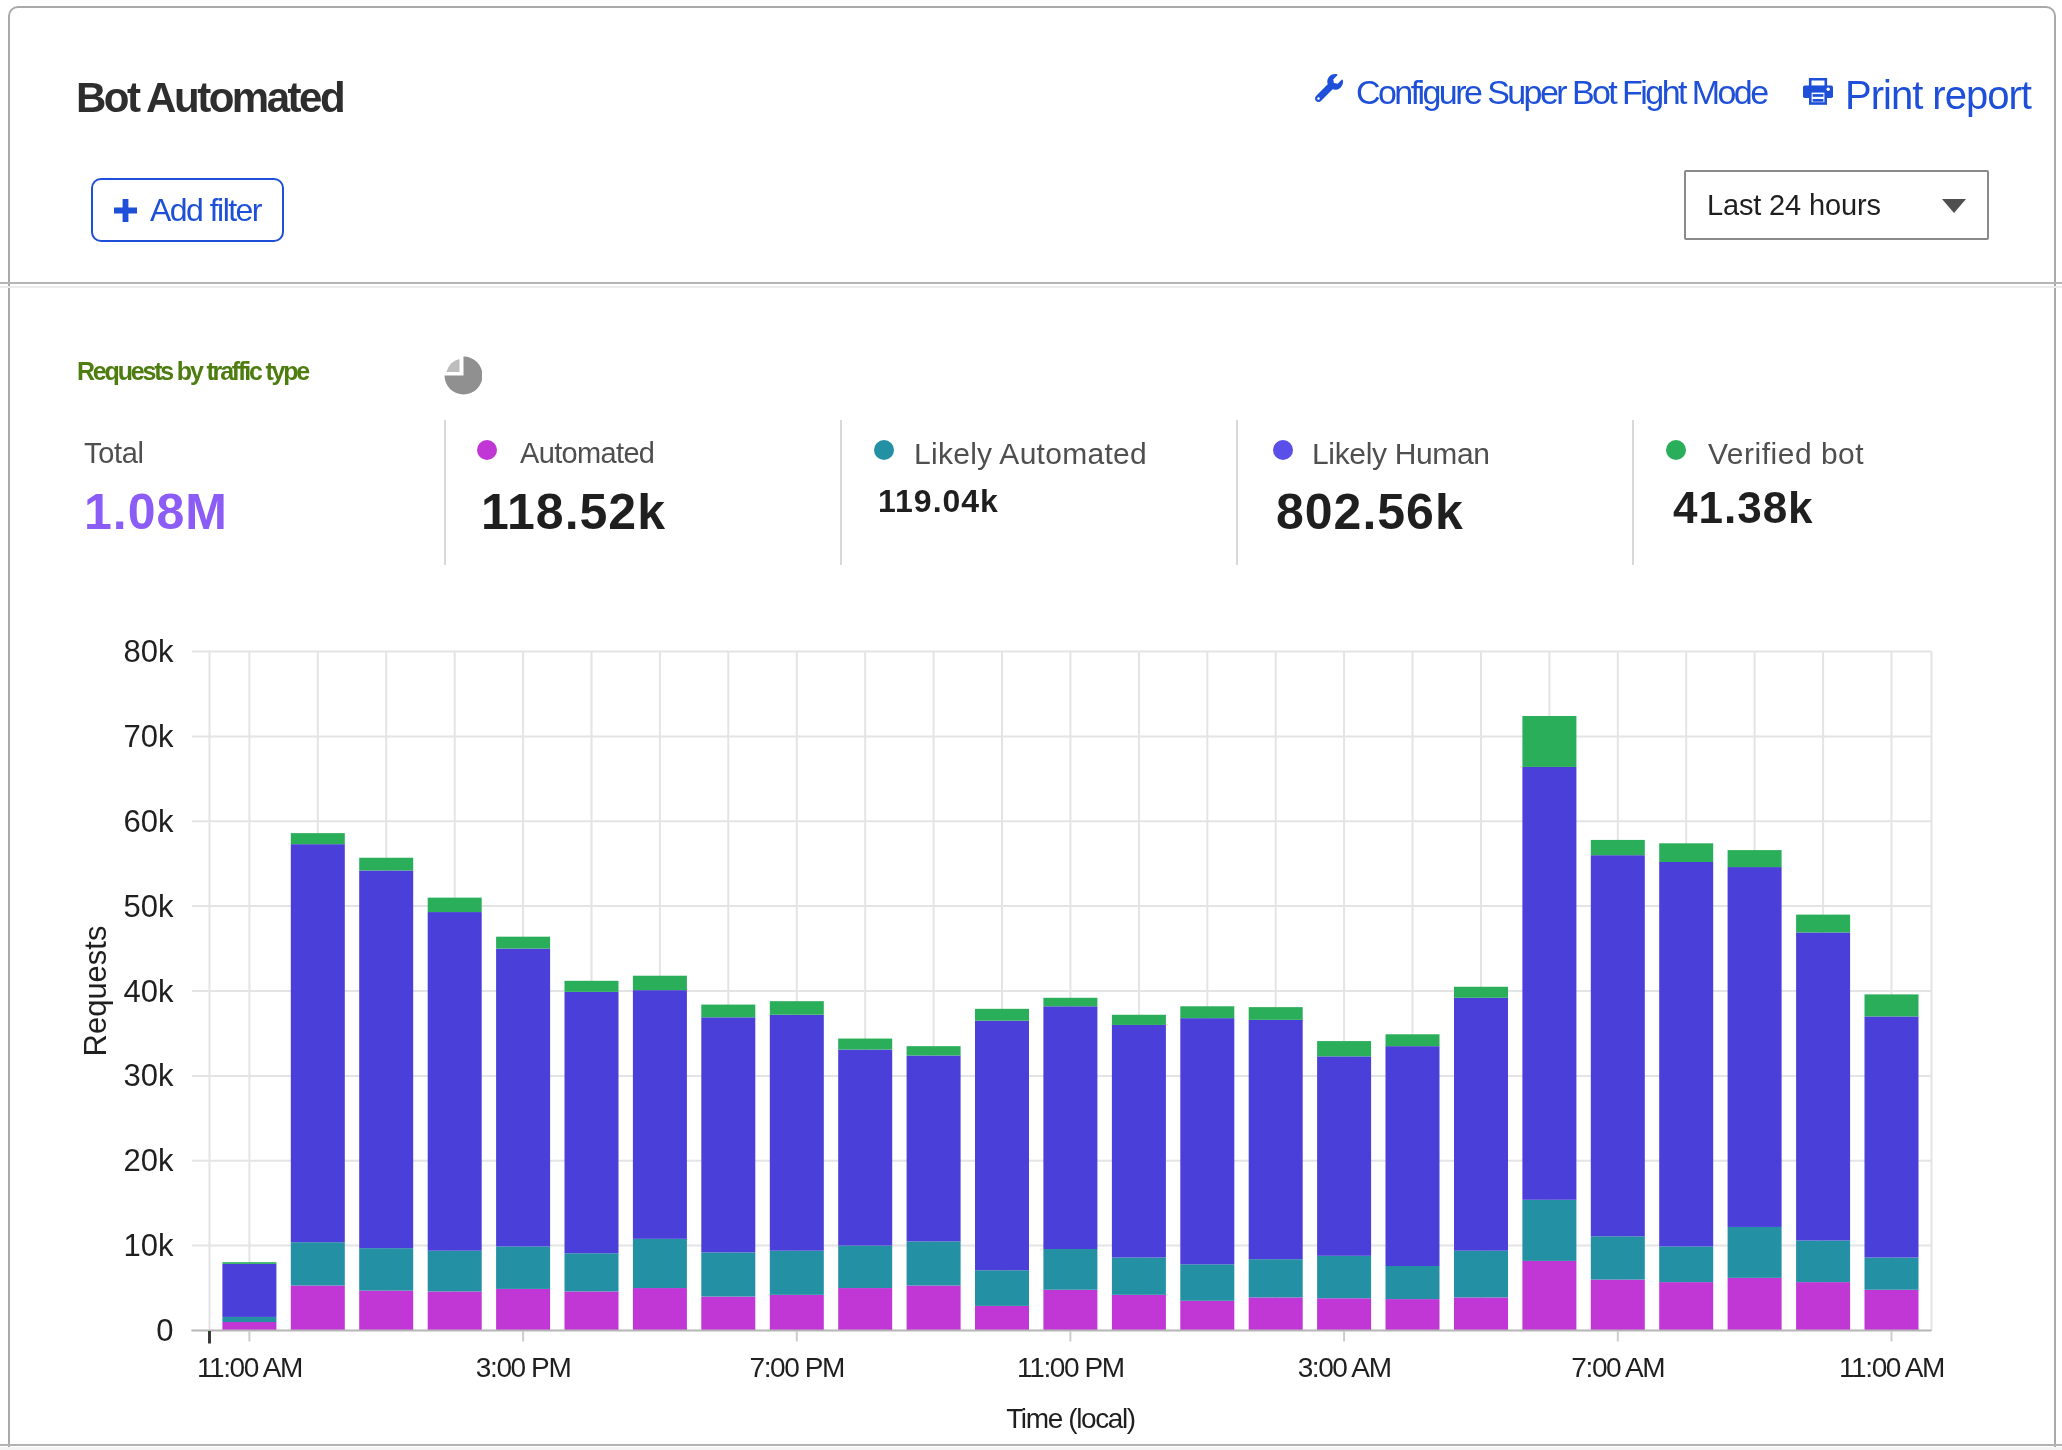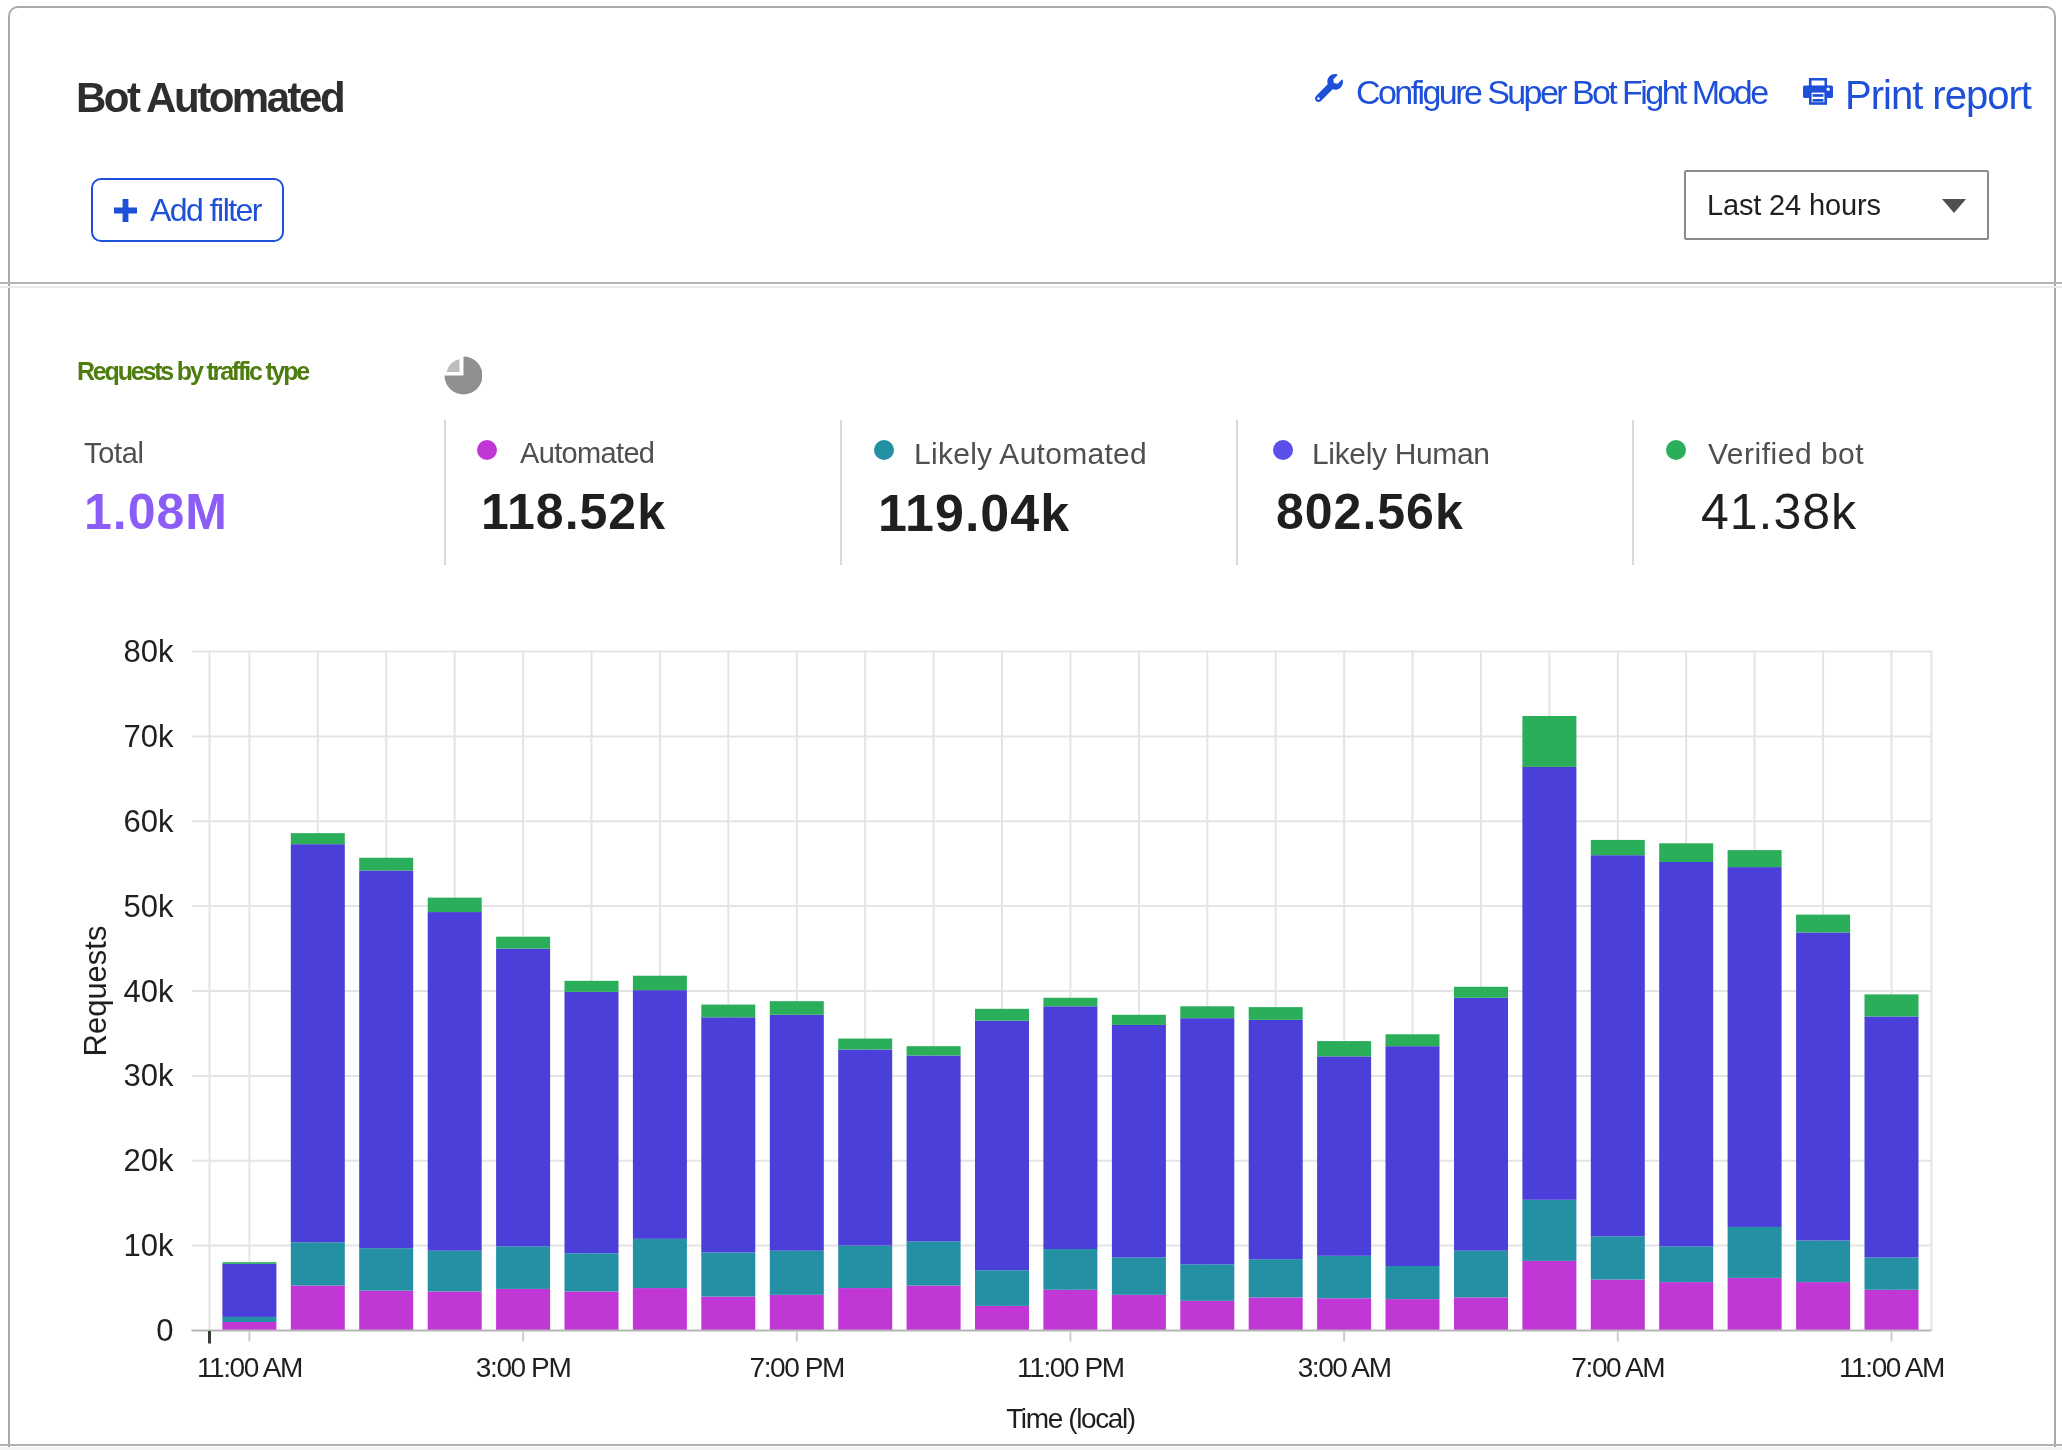--- a/index.html
+++ b/index.html
@@ -58,29 +58,29 @@
 
 <div class="abs" style="left:84px;top:437px;font-size:29px;color:#4f4f4f;letter-spacing:-0.3px;">Total</div>
 <div class="abs" style="left:84px;top:483px;font-size:50px;font-weight:bold;color:#8b5cf6;letter-spacing:1px;">1.08M</div>
 
 <div class="abs" style="left:477px;top:440px;width:20px;height:20px;border-radius:50%;background:#c137d6;"></div>
 <div class="abs" style="left:520px;top:437px;font-size:29px;color:#4f4f4f;letter-spacing:-0.66px;">Automated</div>
 <div class="abs" style="left:481px;top:483px;font-size:50px;font-weight:bold;color:#1f1f1f;letter-spacing:1px;">118.52k</div>
 
 <div class="abs" style="left:874px;top:440px;width:20px;height:20px;border-radius:50%;background:#2391a3;"></div>
 <div class="abs" style="left:914px;top:437px;font-size:30px;color:#4f4f4f;letter-spacing:0.28px;">Likely Automated</div>
-<div class="abs" style="left:878px;top:483px;font-size:52px;font-weight:bold;color:#1f1f1f;letter-spacing:1px;">119.04k</div>
+<div class="abs" style="left:878px;top:483px;font-size:32px;font-weight:bold;color:#1f1f1f;letter-spacing:1px;">119.04k</div>
 
 <div class="abs" style="left:1273px;top:440px;width:20px;height:20px;border-radius:50%;background:#5a4fe8;"></div>
 <div class="abs" style="left:1312px;top:437px;font-size:30px;color:#4f4f4f;letter-spacing:-0.34px;">Likely Human</div>
 <div class="abs" style="left:1276px;top:483px;font-size:50px;font-weight:bold;color:#1f1f1f;letter-spacing:1px;">802.56k</div>
 
 <div class="abs" style="left:1666px;top:440px;width:20px;height:20px;border-radius:50%;background:#2bae5a;"></div>
 <div class="abs" style="left:1708px;top:437px;font-size:30px;color:#4f4f4f;letter-spacing:0.5px;">Verified bot</div>
-<div class="abs" style="left:1673px;top:483px;font-size:50px;font-weight:normal;color:#1f1f1f;letter-spacing:1px;margin-left:28px;">41.38k</div>
+<div class="abs" style="left:1673px;top:483px;font-size:44px;font-weight:bold;color:#1f1f1f;letter-spacing:1px;">41.38k</div>
 
 <svg width="2062" height="1450" viewBox="0 0 2062 1450" style="position:absolute;left:0;top:0;">
 <line x1="192" y1="1245.6" x2="1931.5" y2="1245.6" stroke="#e4e4e4" stroke-width="2"></line>
 <line x1="192" y1="1160.8" x2="1931.5" y2="1160.8" stroke="#e4e4e4" stroke-width="2"></line>
 <line x1="192" y1="1075.9" x2="1931.5" y2="1075.9" stroke="#e4e4e4" stroke-width="2"></line>
 <line x1="192" y1="991.0" x2="1931.5" y2="991.0" stroke="#e4e4e4" stroke-width="2"></line>
 <line x1="192" y1="906.1" x2="1931.5" y2="906.1" stroke="#e4e4e4" stroke-width="2"></line>
 <line x1="192" y1="821.2" x2="1931.5" y2="821.2" stroke="#e4e4e4" stroke-width="2"></line>
 <line x1="192" y1="736.4" x2="1931.5" y2="736.4" stroke="#e4e4e4" stroke-width="2"></line>
 <line x1="192" y1="651.5" x2="1931.5" y2="651.5" stroke="#e4e4e4" stroke-width="2"></line>

